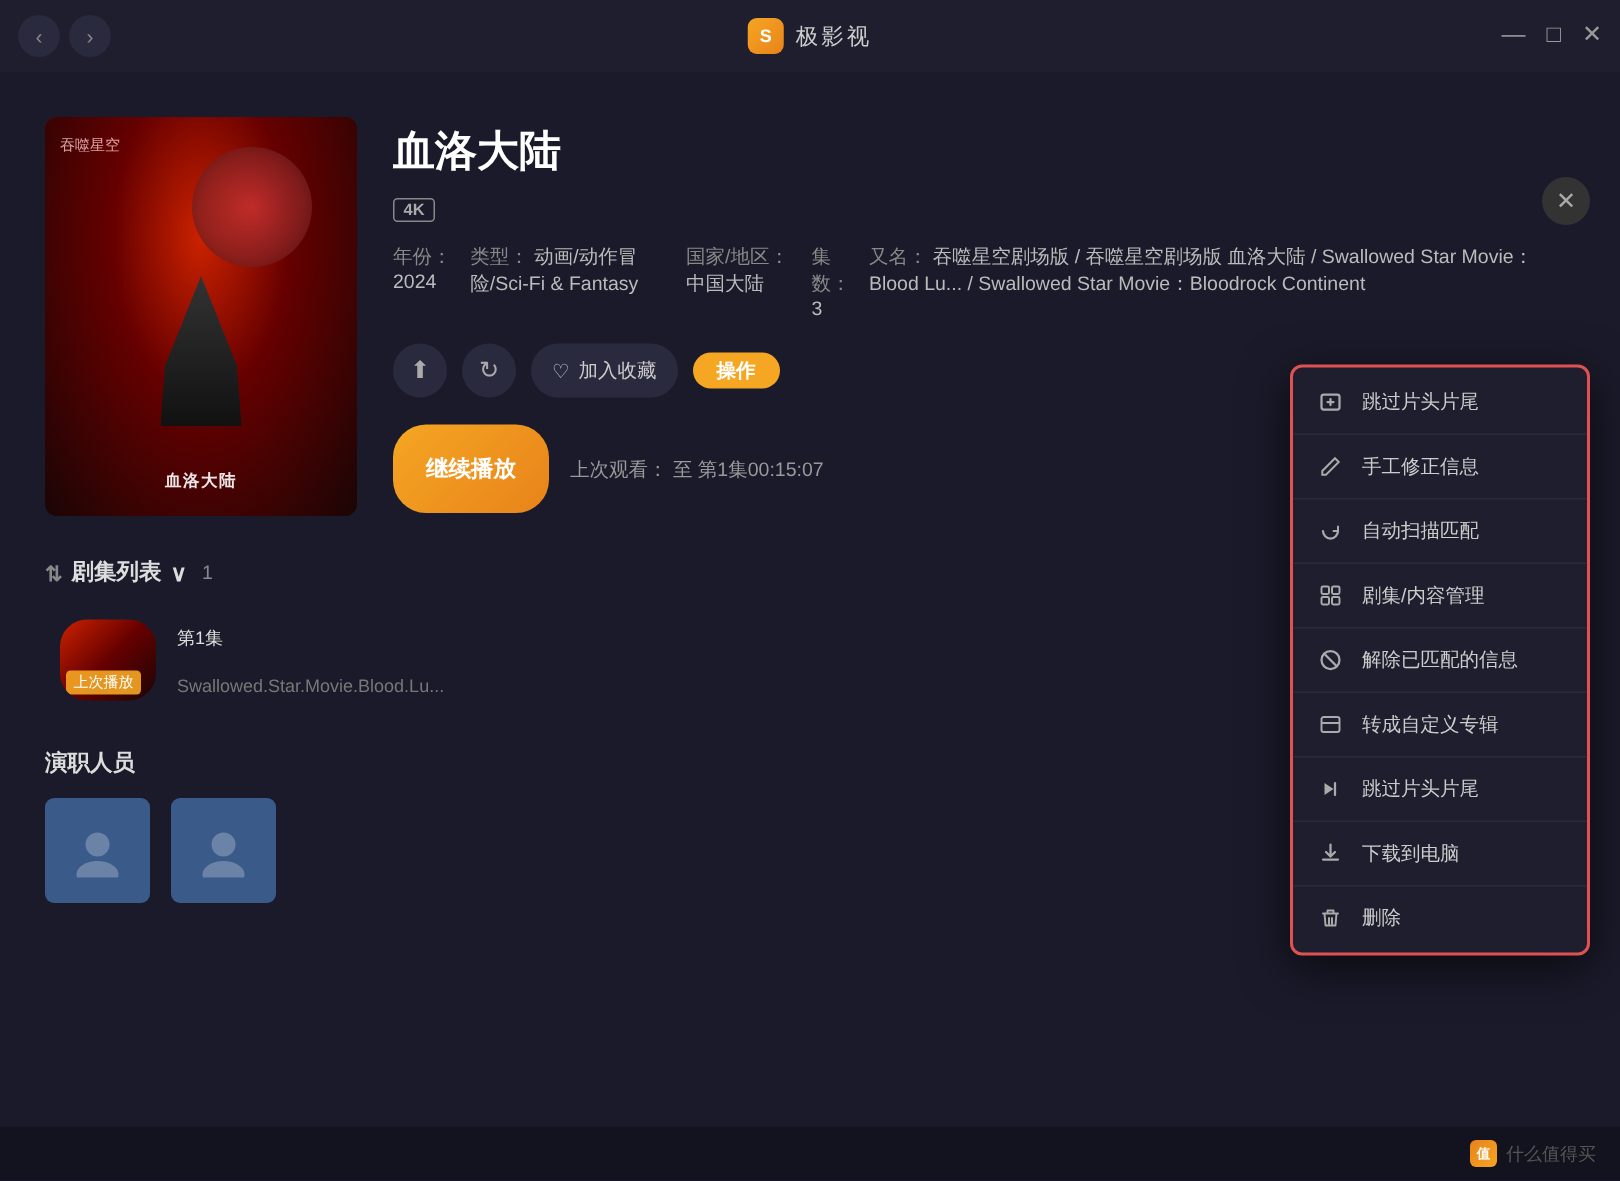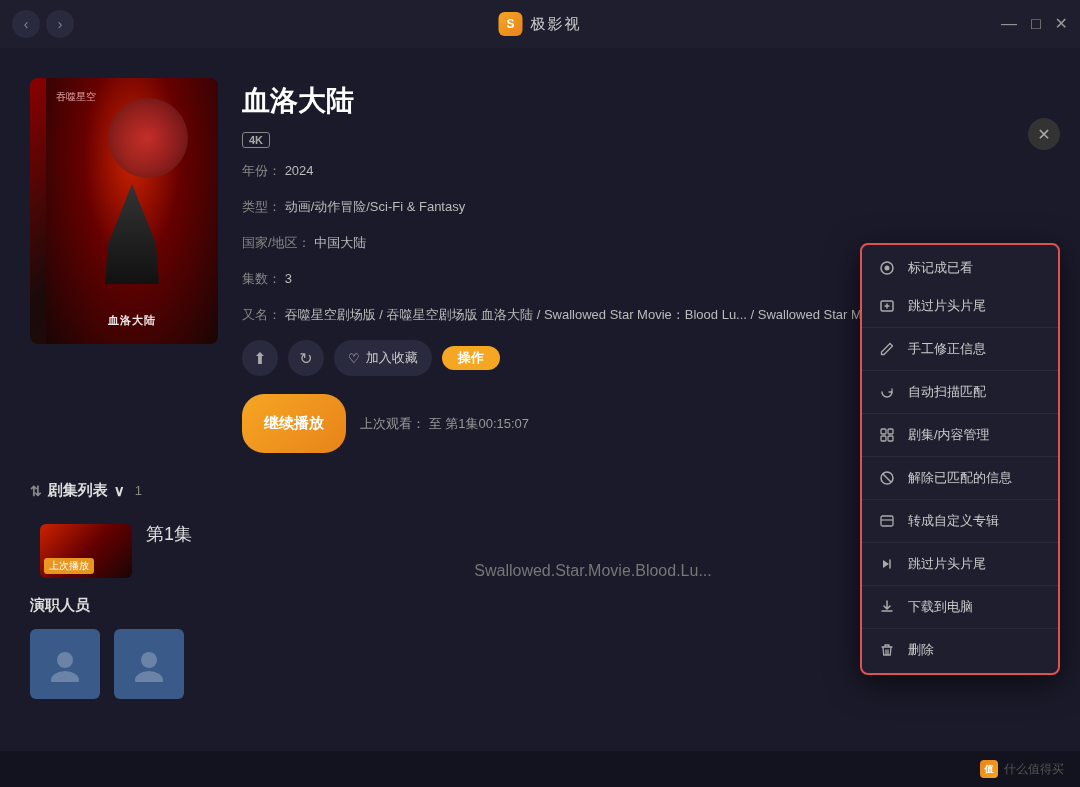--- a/index.html
+++ b/index.html
@@ -93,31 +93,30 @@
     }
 
     
     .header-section {
       display: flex;
       gap: 24px;
       margin-bottom: 28px;
     }
 
     .poster {
-      width: 188px;
+      width: 208px;
       height: 266px;
       border-radius: 8px;
       overflow: hidden;
       flex-shrink: 0;
       background: linear-gradient(135deg, #8b0000 0%, #1a0a0a 50%, #2d0a0a 100%);
       position: relative;
       display: flex;
       align-items: center;
       justify-content: center;
-      padding-left: 16px;
     }
     .poster-inner {
       width: 100%;
       height: 100%;
       position: relative;
       background: radial-gradient(ellipse at 50% 30%, #cc2200 0%, #660000 40%, #1a0505 100%);
     }
     .poster-moon {
       position: absolute;
       top: 20px;
@@ -173,22 +172,22 @@
       border: 1.5px solid #888;
       color: #aaa;
       font-size: 11px;
       padding: 1px 6px;
       border-radius: 3px;
       margin-bottom: 14px;
       font-weight: bold;
     }
     .meta-info {
       display: flex;
-      flex-direction: column;
-      gap: 18px;
+      flex-direction: row;
+      gap: 8px;
       margin-bottom: 16px;
     }
     .meta-row {
       font-size: 13px;
       color: #bbb;
     }
     .meta-row span.label {
       color: #888;
     }
     .action-buttons {
@@ -286,56 +285,55 @@
     }
     .episode-item {
       display: flex;
       align-items: center;
       gap: 14px;
       padding: 8px 10px;
       border-radius: 8px;
       cursor: pointer;
     }
     .episode-thumb {
-      width: 92px;
+      width: 64px;
       height: 54px;
-      border-radius: 6px;
+      border-radius: 18px;
       overflow: hidden;
       position: relative;
       flex-shrink: 0;
       background: linear-gradient(135deg, #cc2200 0%, #660000 50%, #1a0505 100%);
       text-decoration: underline;
     }
     .ep-thumb-badge {
       position: absolute;
       bottom: 4px;
       left: 4px;
       background: rgba(245,166,35,0.9);
       color: white;
       font-size: 10px;
       padding: 1px 5px;
       border-radius: 3px;
     }
     .episode-info {
       flex: 1;
     }
     .ep-title {
-      font-size: 18px;
+      font-size: 12px;
       color: #ddd;
       margin-bottom: 16px;
     }
     .ep-filename {
-      font-size: 16px;
+      font-size: 12px;
       color: #777;
-      text-align: center;
     }
 
     
     .cast-section {
-      margin-top: 8px;
+      margin-top: 24px;
     }
     .cast-title {
       font-size: 15px;
       color: #ddd;
       font-weight: bold;
       margin-bottom: 14px;
     }
     .cast-list {
       display: flex;
       gap: 14px;
@@ -579,29 +577,20 @@
         </div>
       </div>
     </div>
 
   </div>
 
   <div class="dropdown-menu">
     <div class="menu-item">
       <span class="menu-icon">
         <svg width="16" height="16" viewBox="0 0 16 16" fill="none">
-          <circle cx="8" cy="8" r="6" stroke="#aaa" stroke-width="1.5" fill="none"></circle>
-          <circle cx="8" cy="8" r="2.5" fill="#aaa"></circle>
-        </svg>
-      </span>
-      <span>标记成已看</span>
-    </div>
-    <div class="menu-item">
-      <span class="menu-icon">
-        <svg width="16" height="16" viewBox="0 0 16 16" fill="none">
           <rect x="2" y="3" width="12" height="10" rx="1.5" stroke="#aaa" stroke-width="1.5" fill="none"></rect>
           <path d="M6 8h4M8 6v4" stroke="#aaa" stroke-width="1.5" stroke-linecap="round"></path>
         </svg>
       </span>
       <span>跳过片头片尾</span>
     </div>
     <div class="menu-divider"></div>
     <div class="menu-item">
       <span class="menu-icon">
         <svg width="16" height="16" viewBox="0 0 16 16" fill="none">

